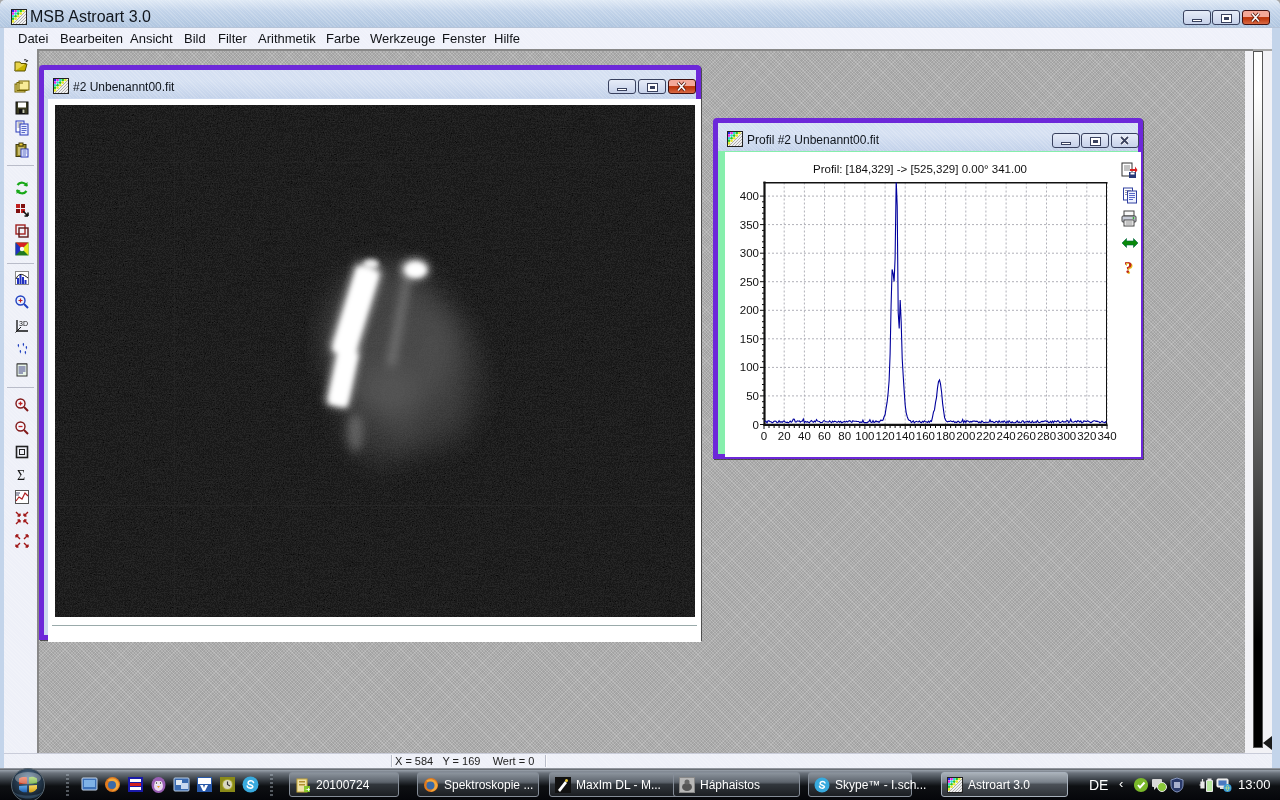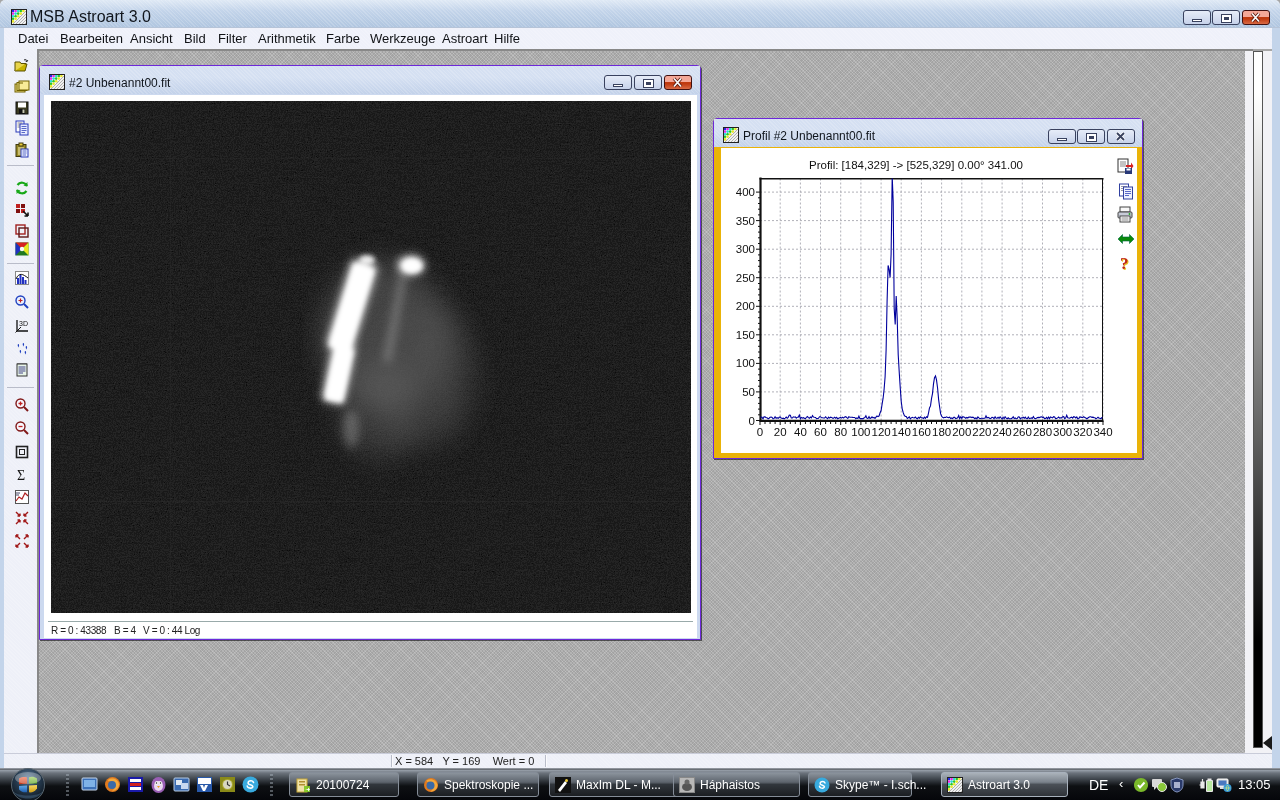--- a/index.html
+++ b/index.html
@@ -22,23 +22,23 @@
 
 #workspace{left:39px;top:51px;width:1206px;height:702px;background:#a3a3a3;background-image:repeating-linear-gradient(45deg,rgba(255,255,255,.20) 0 0.8px,rgba(0,0,0,0) 0.8px 2.4px),repeating-linear-gradient(-45deg,rgba(255,255,255,.16) 0 0.8px,rgba(0,0,0,0) 0.8px 2.4px)}
 
 #rpanel{left:1245px;top:51px;width:27px;height:702px;background:#f2f2f6}
 #gbar{left:1253px;top:51px;width:10px;height:697px;background:linear-gradient(#ffffff 0 40px,#f8f8f8 60px,#000 590px,#000);border:1px solid #555}
 #gmark{left:1263px;top:736px;width:0;height:0;border:7px solid transparent;border-right:9px solid #1a1a1a;border-left:0}
 
 #statusbar{left:4px;top:753px;width:1268px;height:15px;background:#eef0f8;border-top:1px solid #c9ccd9;background-image:repeating-linear-gradient(45deg,rgba(255,255,255,.17) 0 1px,rgba(0,0,0,0) 1px 2.6px)}
 #statustext{left:395px;top:755px;font-size:11px;color:#222}
 
-.cw{position:absolute;border:1px solid #6d28d9;border-radius:4px 4px 0 0;box-shadow:1px 1px 0 rgba(0,0,0,.55)}
+.cw{position:absolute;border:5px solid #6d28d9;border-radius:4px 4px 0 0;box-shadow:1px 1px 0 rgba(0,0,0,.55)}
 #win1{left:39px;top:65px;width:662px;height:575px;background:#ccd9ef}
-#win2{left:713px;top:118px;width:430px;height:341px;background:#eab308}
+#win2{left:713px;top:118px;width:430px;height:341px;background:#86efac}
 .cwtitle{position:absolute;left:0;top:0;right:0;height:28px;font-size:13px;color:#10151c;background-image:repeating-linear-gradient(45deg,rgba(255,255,255,.17) 0 1px,rgba(0,0,0,0) 1px 2.6px),linear-gradient(#d5e0f2 0 40%,#c3d2ea)}
 .cwtext{position:absolute;left:29px;top:10px;font-size:12px}
 .cwic{position:absolute}
 .wbtn{position:absolute;width:28px;height:15px;border-radius:3px;border:1px solid #39415e;background:linear-gradient(#e6ecf8,#c7d2ea)}
 .wbtn.red{background:linear-gradient(#f4a898 0 45%,#c03a10 45% 60%,#d96a45);border-color:#401010}
 .glyph-min{position:absolute;left:8px;top:8px;width:10px;height:3px;background:#fff;border:1px solid #39415e}
 .glyph-max{position:absolute;left:8px;top:3px;width:11px;height:9px;background:#fff;border:1px solid #39415e}
 .glyph-max:after{content:"";position:absolute;left:2px;top:2px;width:5px;height:3px;background:#39415e}
 
 #w1content{position:absolute;left:4px;top:29px;width:653px;height:543px;background:#fff}
@@ -87,21 +87,21 @@
 <div class="abs" id="titletext">MSB Astroart 3.0</div>
 <div class="abs" id="menubar">
   <span class="mi" style="left:14px">Datei</span>
   <span class="mi" style="left:56px">Bearbeiten</span>
   <span class="mi" style="left:126px">Ansicht</span>
   <span class="mi" style="left:180px">Bild</span>
   <span class="mi" style="left:214px">Filter</span>
   <span class="mi" style="left:254px">Arithmetik</span>
   <span class="mi" style="left:322px">Farbe</span>
   <span class="mi" style="left:366px">Werkzeuge</span>
-  <span class="mi" style="left:438px">Astroart</span>
+  <span class="mi" style="left:438px">Fenster</span>
   <span class="mi" style="left:490px">Hilfe</span>
 </div>
 <div class="abs" id="frameL"></div>
 <div class="abs" id="frameR"></div>
 <div class="abs" id="frameB"></div>
 <div class="abs" id="toolbar">
   <svg class="ticon" style="top:9px">
       <path d="M1 13 L3 6 L13 6 L11 13 Z" fill="#c8b400" stroke="#5a5000"></path>
       <path d="M1 13 L1 4 L6 4 L7 5.5 L12 5.5" fill="#e8d44a" stroke="#5a5000"></path>
       <path d="M10 2 C12 1 13 2 13 3.5 M13 3.5 L11.5 3 M13 3.5 L13.8 2.2" stroke="#222" fill="none"></path>
@@ -332,25 +332,20 @@
         </g>
         <g filter="url(#smallblur)">
           <rect x="290" y="163" width="21" height="87" fill="#fff" transform="rotate(17 300 207)"></rect>
           <rect x="279" y="246" width="18" height="54" fill="#fff" transform="rotate(12 286 274)"></rect>
           <ellipse cx="361" cy="165" rx="10" ry="7" fill="#fff"></ellipse>
           <ellipse cx="316" cy="159" rx="8" ry="5" fill="#fff" opacity="0.9"></ellipse>
         </g>
       </svg>
     </div>
     <div id="w1line"></div>
-    <div id="w1status">
-        <span style="position:absolute;left:7px">R = 0 : 43388</span>
-        <span style="position:absolute;left:70px">B = 4</span>
-        <span style="position:absolute;left:99px">V = 0 : 44 Log</span>
-      </div>
   </div>
 </div>
 
 <div class="cw" id="win2">
   <div class="cwtitle">
       <svg class="cwic" style="left:9px;top:8px" width="16" height="16">
         <rect width="16" height="16" fill="#181818"></rect>
         <rect x="1" y="1" width="14" height="14" fill="#f8f8f8"></rect>
         <g>
           <circle cx="2.0" cy="2.0" r="1.3" fill="#2828e8"></circle>
@@ -771,14 +766,14 @@
       <rect x="8.5" y="1.5" width="4" height="2" fill="#e8e8e8"></rect>
       <rect x="8" y="4" width="5" height="10" fill="#b8e8a0"></rect>
     </svg>
   <svg class="trayicon" style="left:1216px">
       <rect x="1" y="2" width="11" height="8" rx="1" fill="#ddd" stroke="#fff"></rect>
       <rect x="2.5" y="3.5" width="8" height="5" fill="#4a78c0"></rect>
       <rect x="4" y="10" width="5" height="2" fill="#ddd"></rect>
       <circle cx="11.5" cy="11" r="4" fill="#3a9ad8"></circle>
       <path d="M8.5 11 L14.5 11 M11.5 8 C13 9.5 13 12.5 11.5 14 C10 12.5 10 9.5 11.5 8" stroke="#b8e088" stroke-width="0.8" fill="none"></path>
     </svg>
-  <span style="position:absolute;left:1238px;top:7px;color:#fff;font-size:13px">13:05</span>
+  <span style="position:absolute;left:1238px;top:7px;color:#fff;font-size:13px">13:00</span>
 </div>
 
 </body></html>

